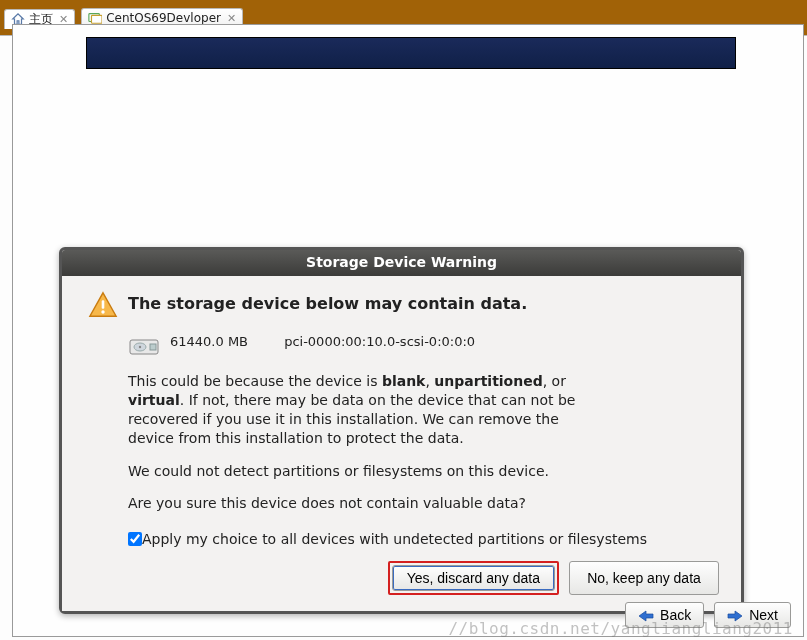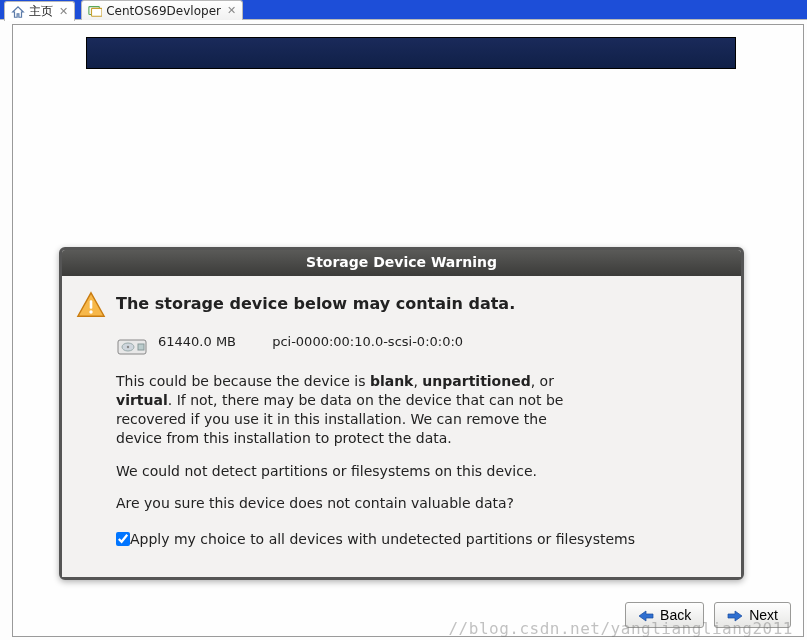--- a/index.html
+++ b/index.html
@@ -9,24 +9,24 @@
     font-family: "DejaVu Sans", "Liberation Sans", Arial, sans-serif;
     font-size: 13px;
     color: #222;
     position: relative;
     overflow: hidden;
   }
 
   
   .tabbar {
     display: flex;
-    align-items: flex-start;
-    height: 20px;
+    align-items: center;
+    height: 36px;
     border-bottom: 1px solid #b9b9b9;
-    background: #1d4ed8;
+    background: #a16207;
     padding-left: 4px;
   }
   .tab {
     display: flex;
     align-items: center;
     height: 20px;
     background: linear-gradient(#ffffff, #f1f1f1);
     border: 1px solid #b9b9b9;
     border-bottom: none;
     border-radius: 3px 3px 0 0;
@@ -69,21 +69,21 @@
   .dialog-titlebar {
     background: linear-gradient(#5a5a58, #3b3b39);
     color: #fff;
     font-weight: bold;
     text-align: center;
     font-size: 14px;
     padding: 4px 0 6px 0;
     border-radius: 3px 3px 0 0;
   }
   .dialog-body {
-    padding: 14px 18px 16px 14px;
+    padding: 14px 18px 16px 26px;
     background: #f3f2f1;
     position: relative;
   }
   .warn-row { display:flex; align-items:flex-start; }
   .warn-icon { width: 30px; height: 30px; flex: 0 0 30px; margin-right: 10px;}
   .warn-head { font-size: 16px; font-weight: bold; margin-top:4px;}
 
   .device-row { display:flex; align-items:flex-start; margin: 12px 0 14px 40px; }
   .hdd-icon { width: 32px; height: 24px; flex:0 0 32px; margin-right: 10px; margin-top:2px;}
   .device-name { font-weight: bold; font-size: 14px; }
@@ -210,20 +210,26 @@
 
       <div class="para">We could not detect partitions or filesystems on this device.</div>
 
       <div class="para">Are you sure this device does not contain valuable data?</div>
 
       <label class="check-row">
         <input type="checkbox" checked="" style="">
         <span>Apply my choice to all devices with undetected partitions or filesystems</span>
       </label>
 
+      <div class="btn-row">
+        <span class="highlight-red">
+          <button class="btn focus">Yes, discard any data</button>
+        </span>
+        <button class="btn">No, keep any data</button>
+      </div>
 
     </div>
   </div>
 
   <div class="nav-btns">
     <button class="nav-btn">
       <span class="arrow-left">
         <svg viewBox="0 0 16 12" width="16" height="12">
             <path d="M8 1 L1 6 L8 11 L8 8 L15 8 L15 4 L8 4 Z" fill="#2f6fd0" stroke="#174a9e" stroke-width="0.7"></path>
           </svg>

